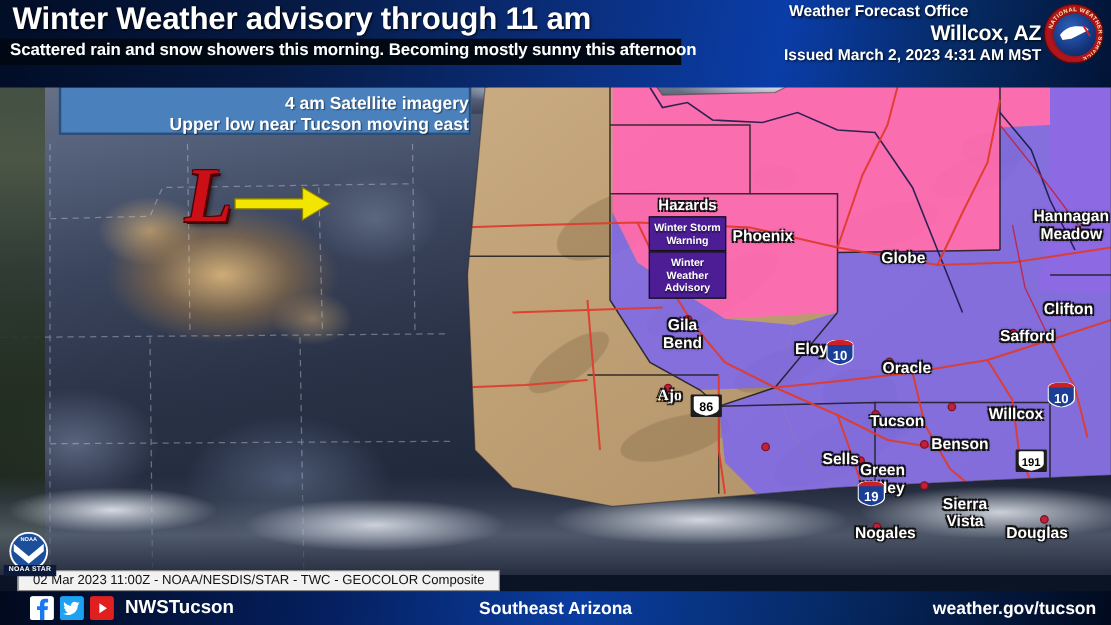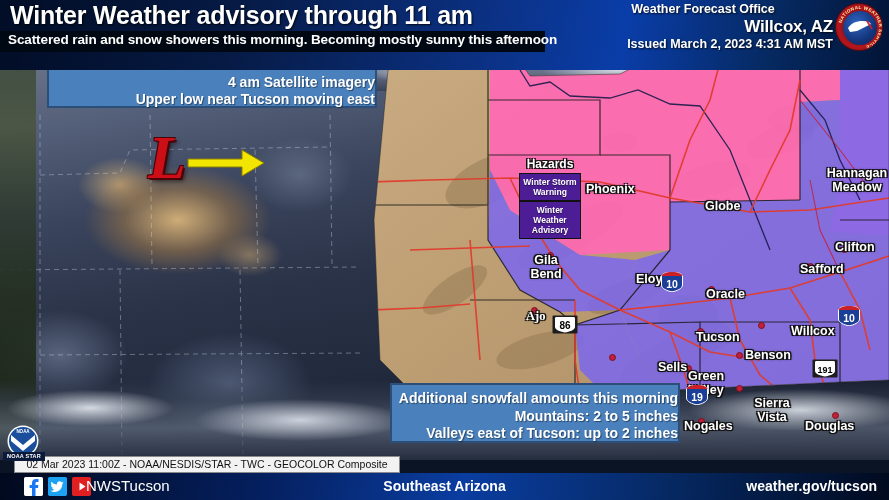--- a/index.html
+++ b/index.html
@@ -171,21 +171,21 @@
   
   .footer {
     position:absolute; left:0; top:473px; width:889px; height:27px;
     background: linear-gradient(100deg,#01091d 0%, #052060 30%, #0a3da0 52%, #062a66 74%, #010a1e 100%);
     z-index:40;
   }
   .social { position:absolute; top:4px; width:19px; height:19px; border-radius:2px; }
   .soc-fb { left:24px; background:#ffffff; }
   .soc-tw { left:48px; background:#1da1f2; }
   .soc-yt { left:72px; background:#e02020; }
-  .soc-label { position:absolute; left:86px; top:4px; color:#fff; font-size:15px; font-weight:normal;text-align:center; }
+  .soc-label { position:absolute; left:100px; top:4px; color:#fff; font-size:15px; font-weight:bold;text-align:center; }
   .foot-center { position:absolute; left:0; top:5px; width:889px; text-align:center; color:#fff; font-size:14px; font-weight:bold; }
   .foot-right { position:absolute; right:12px; top:5px; color:#fff; font-size:14px; font-weight:bold; }
 </style>
 </head>
 <body>
 
 <div id="stage">
 
   <div class="sat">
     <svg class="sat-borders" viewBox="0 0 889 400">
@@ -384,25 +384,20 @@
     <div class="hz-item" style="background:#4c1d95;">
       <div>Winter Storm</div>
       <div>Warning</div>
     </div>
     <div class="hz-item" style="background:#4c1d95;">
       <div>Winter Weather</div>
       <div>Advisory</div>
     </div>
   </div>
 
-  <div class="infobox" id="snow-box">
-    <div>Additional snowfall amounts this morning</div>
-    <div>Mountains: 2 to 5 inches</div>
-    <div>Valleys east of Tucson: up to 2 inches</div>
-  </div>
 
   <svg class="noaa-logo" viewBox="0 0 34 38">
     <circle cx="17" cy="17" r="15.5" fill="#ffffff"></circle>
     <circle cx="17" cy="17" r="14" fill="#1b4f9c"></circle>
     <path d="M5 11 L17 21 L29 11 L29 17 L17 27 L5 17 Z" fill="#ffffff"></path>
     <text x="17" y="9" font-size="4.5" font-weight="bold" fill="#ffffff" text-anchor="middle" font-family="Liberation Sans, sans-serif">NOAA</text>
   </svg>
   <div class="noaa-star-lbl">NOAA    STAR</div>
   <div class="satcaption">02 Mar 2023 11:00Z - NOAA/NESDIS/STAR - TWC - GEOCOLOR Composite</div>
 

